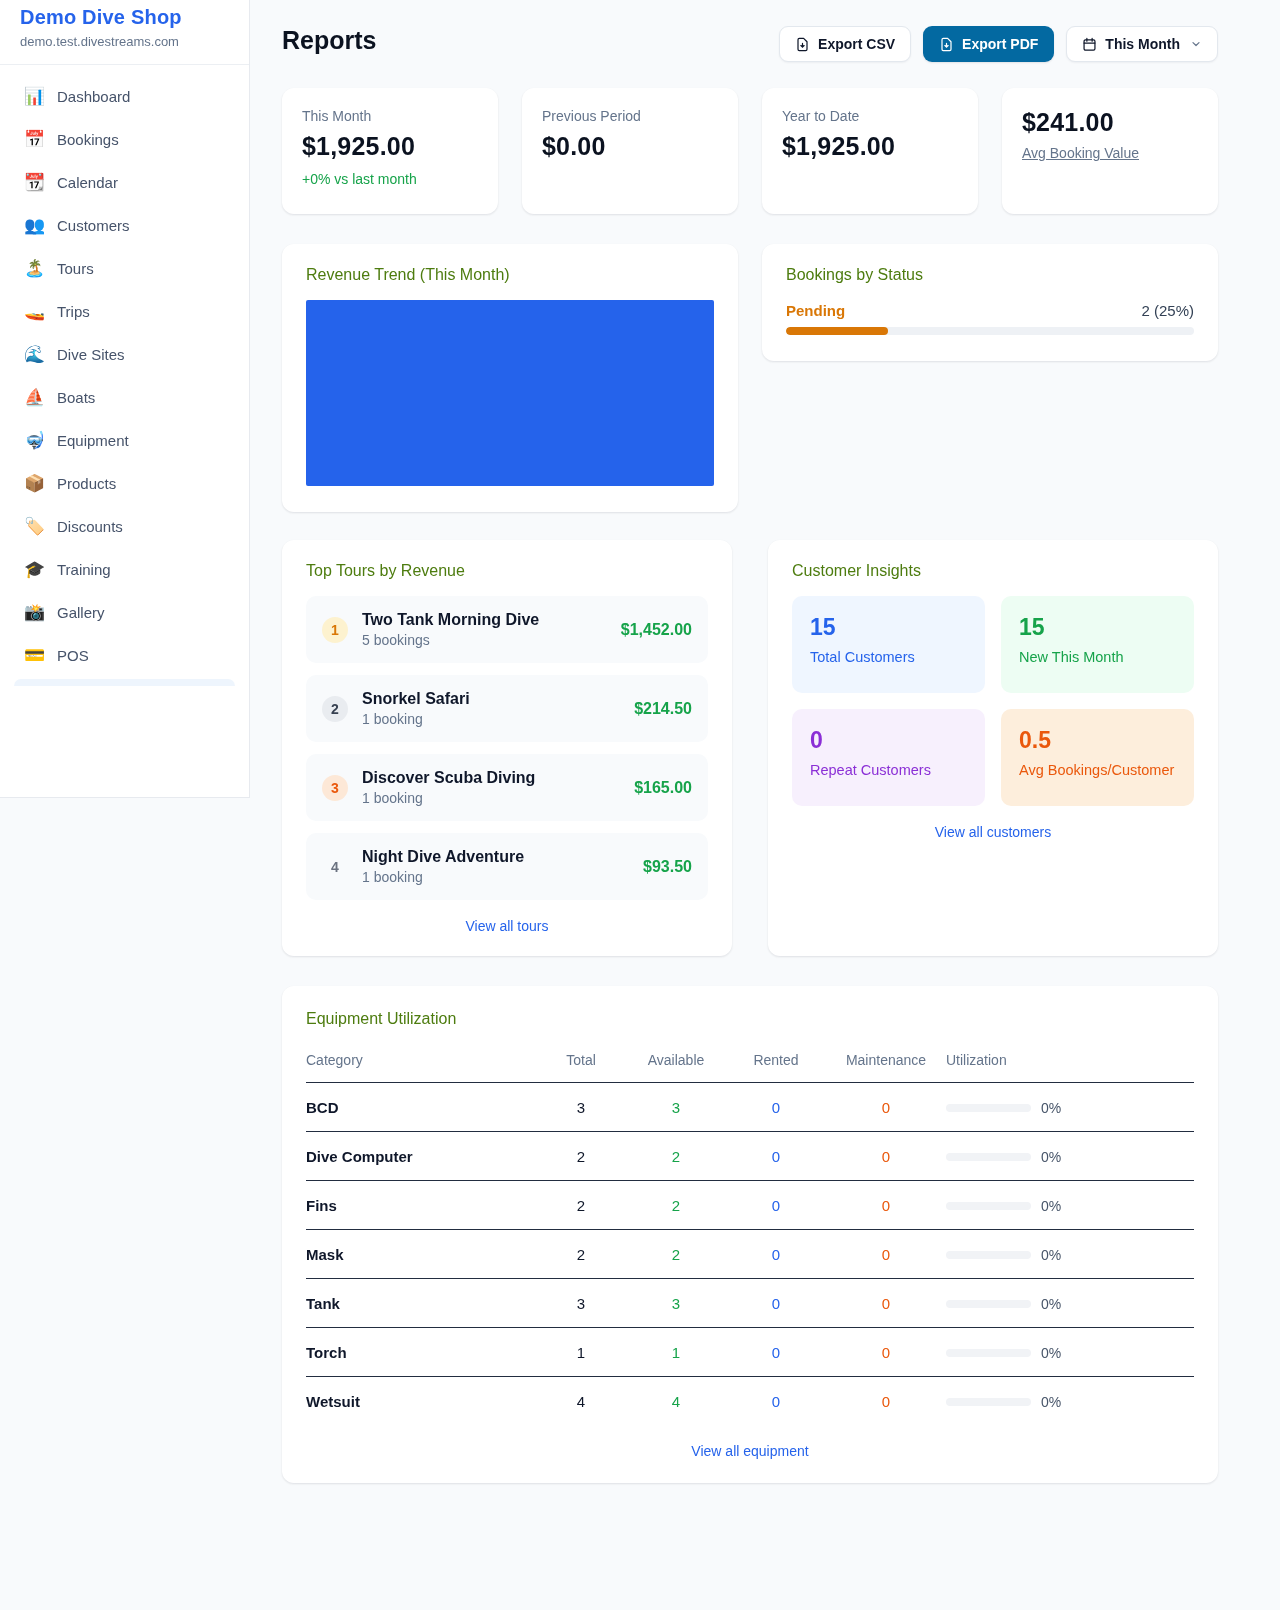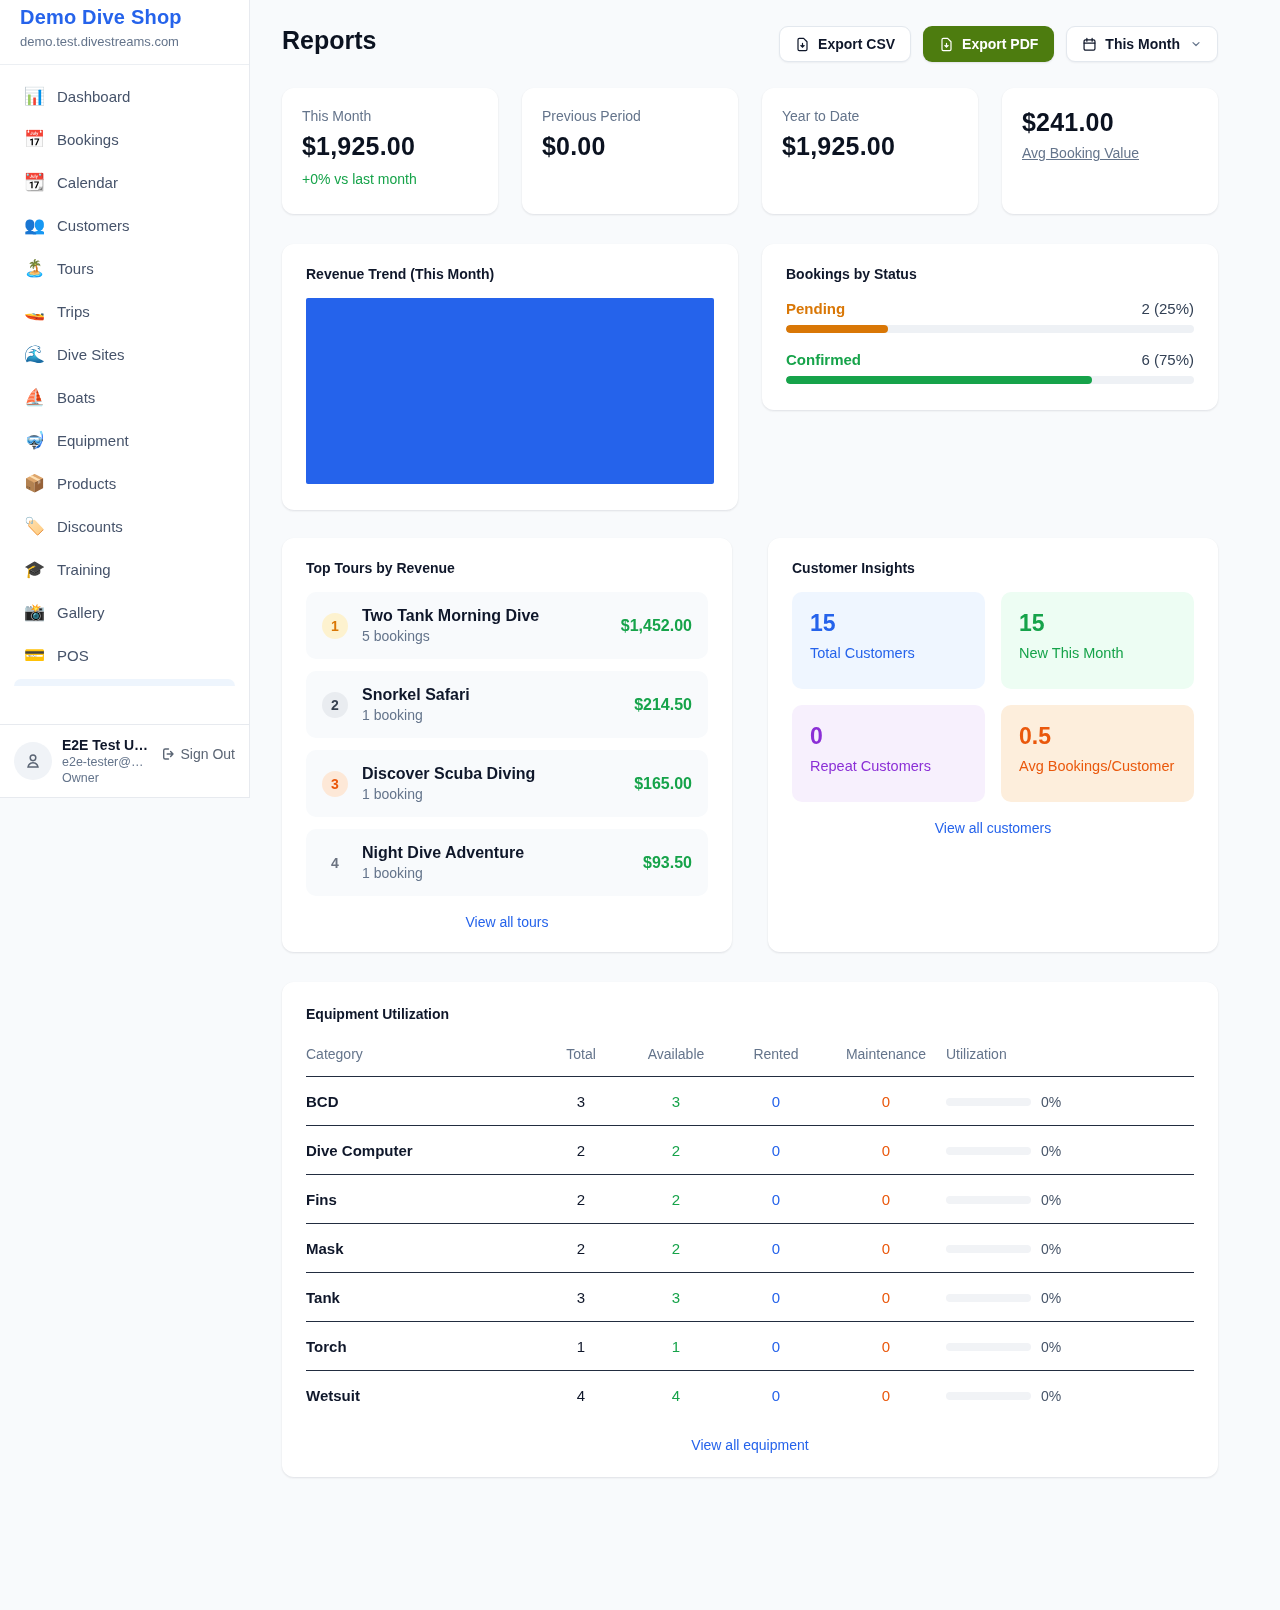--- a/index.html
+++ b/index.html
@@ -25,25 +25,25 @@
   .signout { display:flex; align-items:center; gap:6px; color:#5b6574; font-size:14px; cursor:pointer; flex:0 0 auto; margin-top:-14px; }
 
   
   .main { position:absolute; left:250px; top:0; width:1030px; padding:26px 62px 40px 32px; }
   .page-header { display:flex; justify-content:space-between; margin-bottom:26px; }
   .page-title { font-size:25px; font-weight:800; color:#0b1220; }
   .actions { display:flex; gap:12px; }
   .btn { display:flex; align-items:center; gap:8px; font-size:14px; font-weight:600; border-radius:9px;
          padding:9px 15px; cursor:pointer; border:1px solid transparent; }
   .btn-outline { background:#fff; border-color:#e3e8ee; color:#0f172a; box-shadow:0 1px 2px rgba(16,24,40,.05); }
-  .btn-primary { background:#4d7c0f; color:#fff; box-shadow:0 1px 2px rgba(16,24,40,.1); }
+  .btn-primary { background:#0369a1; color:#fff; box-shadow:0 1px 2px rgba(16,24,40,.1); }
   .chev { margin-left:2px; }
 
   .card { background:#fff; border-radius:12px; box-shadow:0 1px 2px rgba(16,24,40,.06),0 1px 3px rgba(16,24,40,.05); }
-  .card h3 { font-size:14px; font-weight:700; color:#0f172a; }
+  .card h3 { font-size:16px; font-weight:400; color:#4d7c0f; }
 
   .stats-grid { display:grid; grid-template-columns:repeat(4,1fr); gap:24px; margin-bottom:30px; }
   .stat-card { padding:20px; min-height:126px; }
   .stat-label { font-size:14px; color:#64748b; }
   .stat-value { font-size:25px; font-weight:800; color:#0b1220; margin-top:8px; letter-spacing:.2px; }
   .stat-delta { font-size:14px; color:#16a34a; margin-top:10px; }
   .stat-card.flip .stat-value { margin-top:0; }
   .stat-card.flip .stat-label { margin-top:8px;text-decoration:underline; }
 
   .charts-row { display:grid; grid-template-columns:1fr 1fr; gap:24px; align-items:start; margin-bottom:28px; }
@@ -167,40 +167,20 @@
     <div class="nav-item">
       <span class="nav-ico">📸</span>
       <span>Gallery</span>
     </div>
     <div class="nav-item">
       <span class="nav-ico">💳</span>
       <span>POS</span>
     </div>
     <div class="nav-partial"></div>
   </nav>
-  <div class="side-footer">
-    <div class="avatar">
-      <svg width="18" height="18" viewBox="0 0 16 16" fill="none" stroke="#5b6574" stroke-width="1.3">
-        <circle cx="8" cy="5.2" r="2.5"></circle>
-        <path d="M3.6 13.3c.6-2.5 2.3-3.8 4.4-3.8s3.8 1.3 4.4 3.8z"></path>
-      </svg>
-    </div>
-    <div class="user-block">
-      <div class="user-name">E2E Test U…</div>
-      <div class="user-email">e2e-tester@…</div>
-      <div class="user-role">Owner</div>
-    </div>
-    <div class="signout">
-      <svg width="16" height="16" viewBox="0 0 16 16" fill="none" stroke="#5b6574" stroke-width="1.4" stroke-linecap="round" stroke-linejoin="round">
-        <path d="M9.5 3H6.2c-.9 0-1.5.6-1.5 1.5v7c0 .9.6 1.5 1.5 1.5h3.3"></path>
-        <path d="M11.6 5.5 14 8l-2.4 2.5M14 8H8.2"></path>
-      </svg>
-      <span>Sign Out</span>
-    </div>
-  </div>
 </aside>
 
 <main class="main">
 
   <div class="page-header">
     <h2 class="page-title">Reports</h2>
     <div class="actions">
       <button class="btn btn-outline">
         <svg width="15" height="15" viewBox="0 0 16 16" fill="none" stroke="#0f172a" stroke-width="1.3" stroke-linecap="round" stroke-linejoin="round">
           <path d="M9.2 1.5H4.6c-.8 0-1.4.6-1.4 1.4v10.2c0 .8.6 1.4 1.4 1.4h6.8c.8 0 1.4-.6 1.4-1.4V5.1z"></path>
@@ -257,29 +237,20 @@
       <h3>Bookings by Status</h3>
       <div class="status-row">
         <div class="status-line">
           <span class="status-label pending">Pending</span>
           <span class="status-count">2 (25%)</span>
         </div>
         <div class="track">
             <div class="fill fill-pending"></div>
           </div>
       </div>
-      <div class="status-row">
-        <div class="status-line">
-          <span class="status-label confirmed">Confirmed</span>
-          <span class="status-count">6 (75%)</span>
-        </div>
-        <div class="track">
-            <div class="fill fill-confirmed"></div>
-          </div>
-      </div>
     </div>
   </div>
 
   <div class="mid-row">
     <div class="card tours-card">
       <h3>Top Tours by Revenue</h3>
       <div class="tour-row">
         <span class="rank rank-1">1</span>
         <div class="tour-info">
           <div class="tour-name">Two Tank Morning Dive</div>

